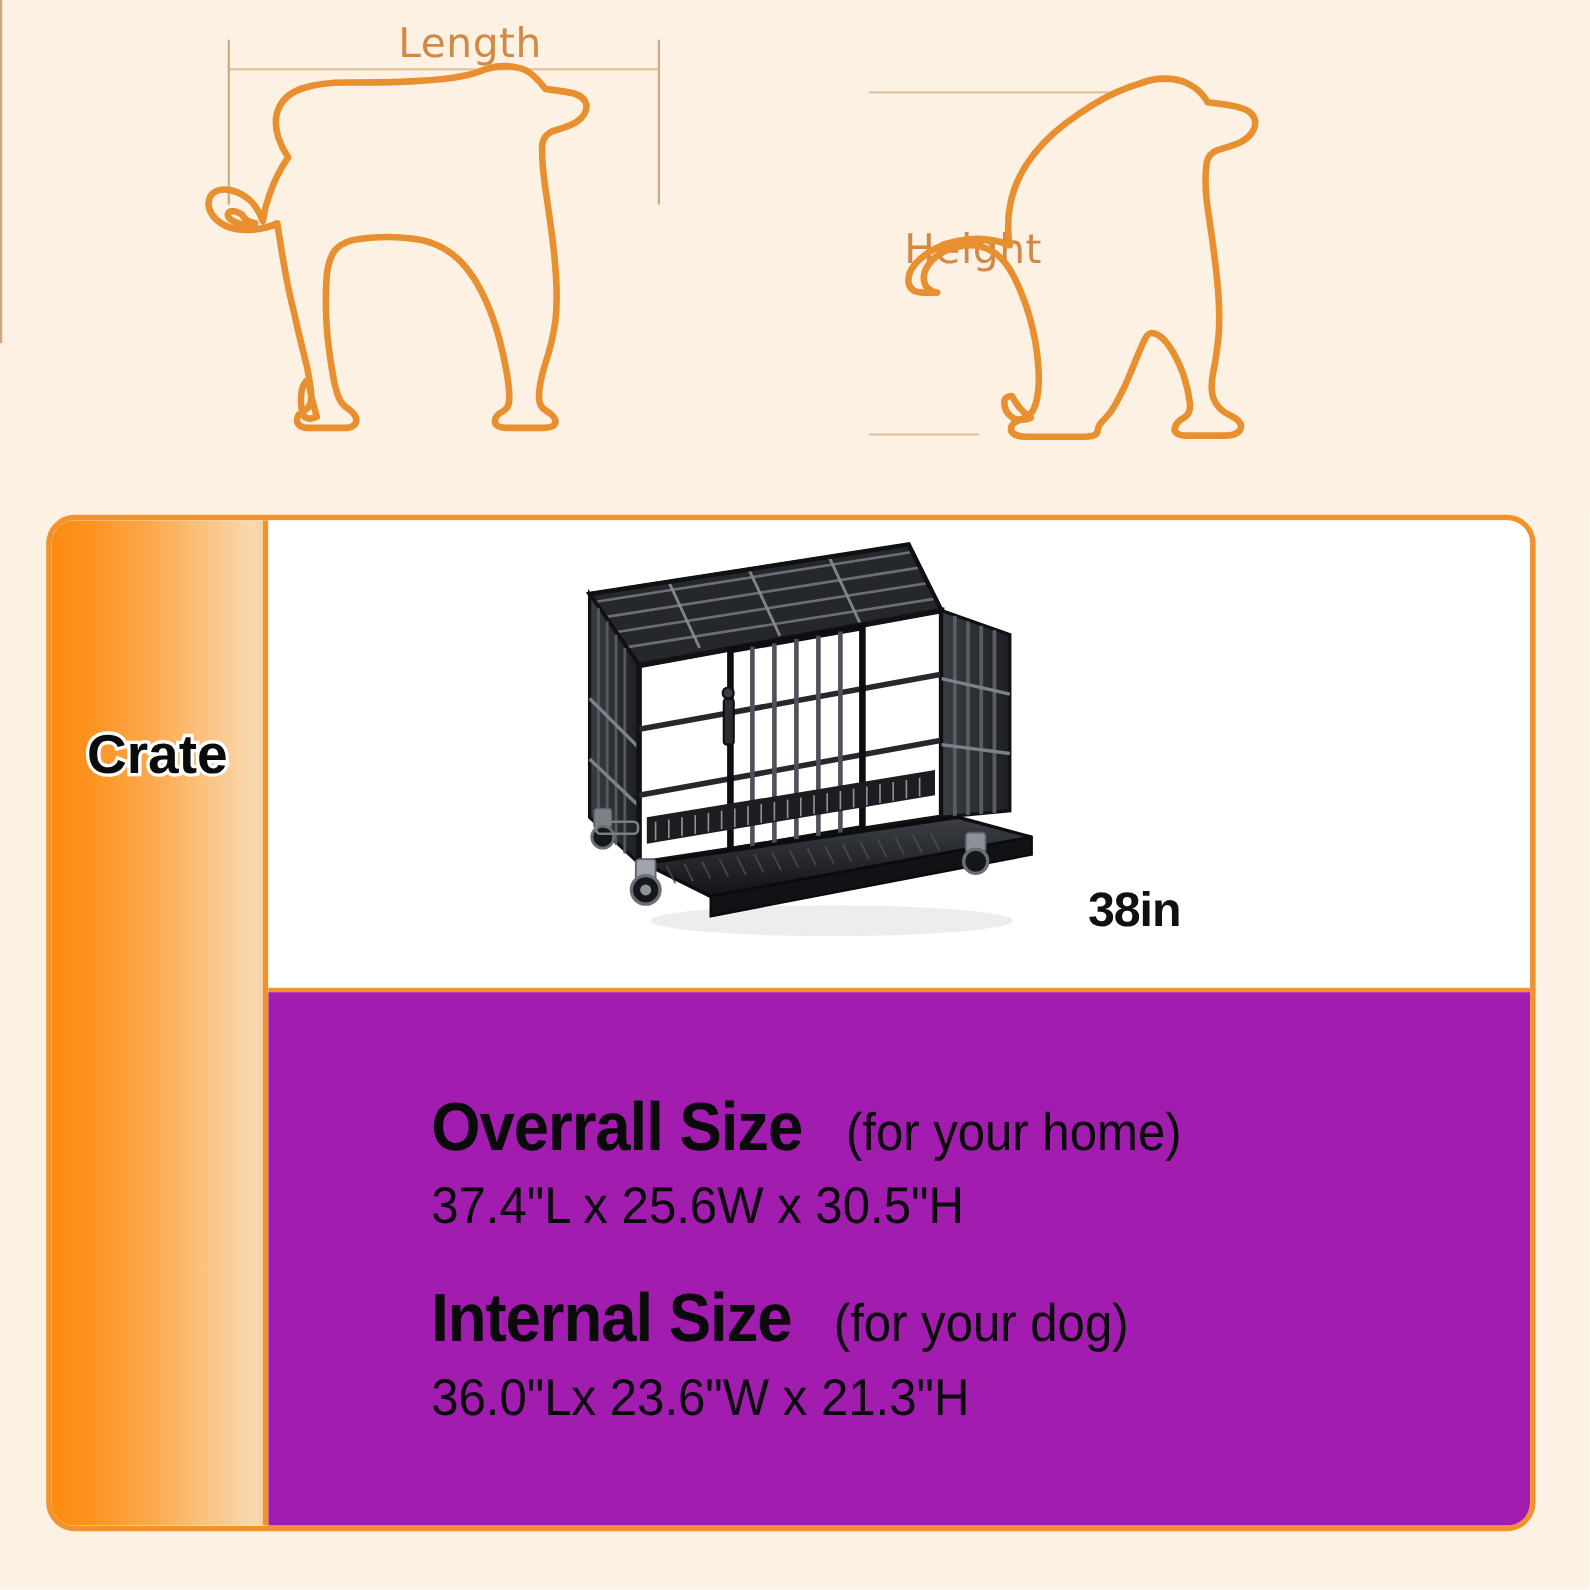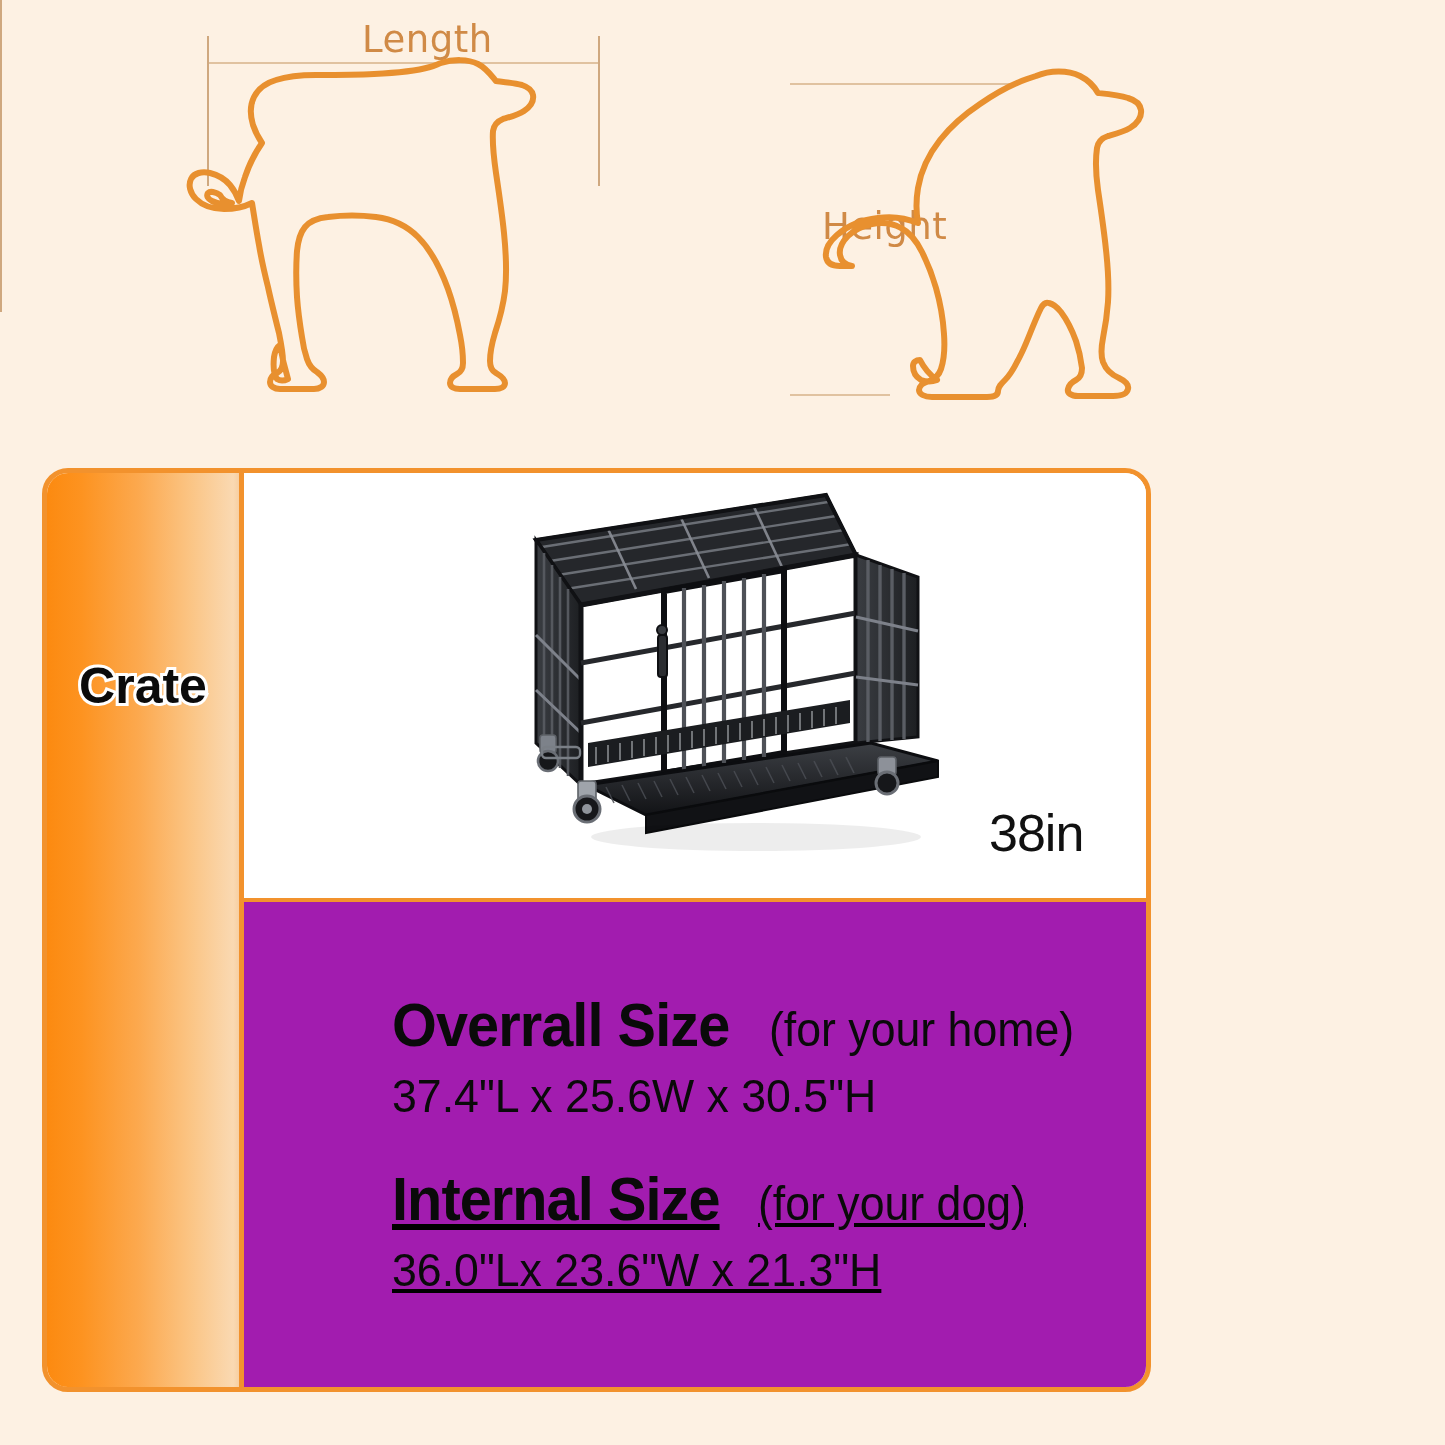--- a/index.html
+++ b/index.html
@@ -58,21 +58,21 @@
 
   .dog-svg { position: absolute; }
   #dog-standing { left: 160px; top: 45px; }
   #dog-sitting  { left: 820px; top: 60px; }
 
   
   #spec-card {
     position: absolute;
     left: 42px;
     top: 468px;
-    width: 1109px;
+    width: 1354px;
     height: 924px;
     border: 5px solid #f2922d;
     border-radius: 26px;
     box-sizing: border-box;
     background: #ffffff;
     overflow: hidden;
     display: flex;
   }
 
   #label-column {
@@ -128,37 +128,37 @@
     left: 282px;
     top: 12px;
     width: 420px;
     height: 390px;
   }
   #crate-size-caption {
     position: absolute;
     left: 745px;
     top: 330px;
     font-family: "Liberation Sans", sans-serif;
-    font-weight: normal;
-    font-size: 52px;
+    font-weight: bold;
+    font-size: 44px;
     color: #111111;
     letter-spacing: -1px;
   }
 
   #size-row {
     flex: 1;
     background: #a21caf;
     position: relative;
     padding: 0 0 0 148px;
     display: flex;
     flex-direction: column;
     justify-content: center;
   }
   .size-block { margin-bottom: 40px; }
-  .size-block:last-child { margin-bottom: 3px; text-decoration: underline; }
+  .size-block:last-child { margin-bottom: 3px; }
 
   .size-head {
     display: flex;
     align-items: baseline;
     white-space: nowrap;
   }
   .size-head-main {
     font-family: "Liberation Sans", sans-serif;
     font-weight: bold;
     font-size: 62px;

